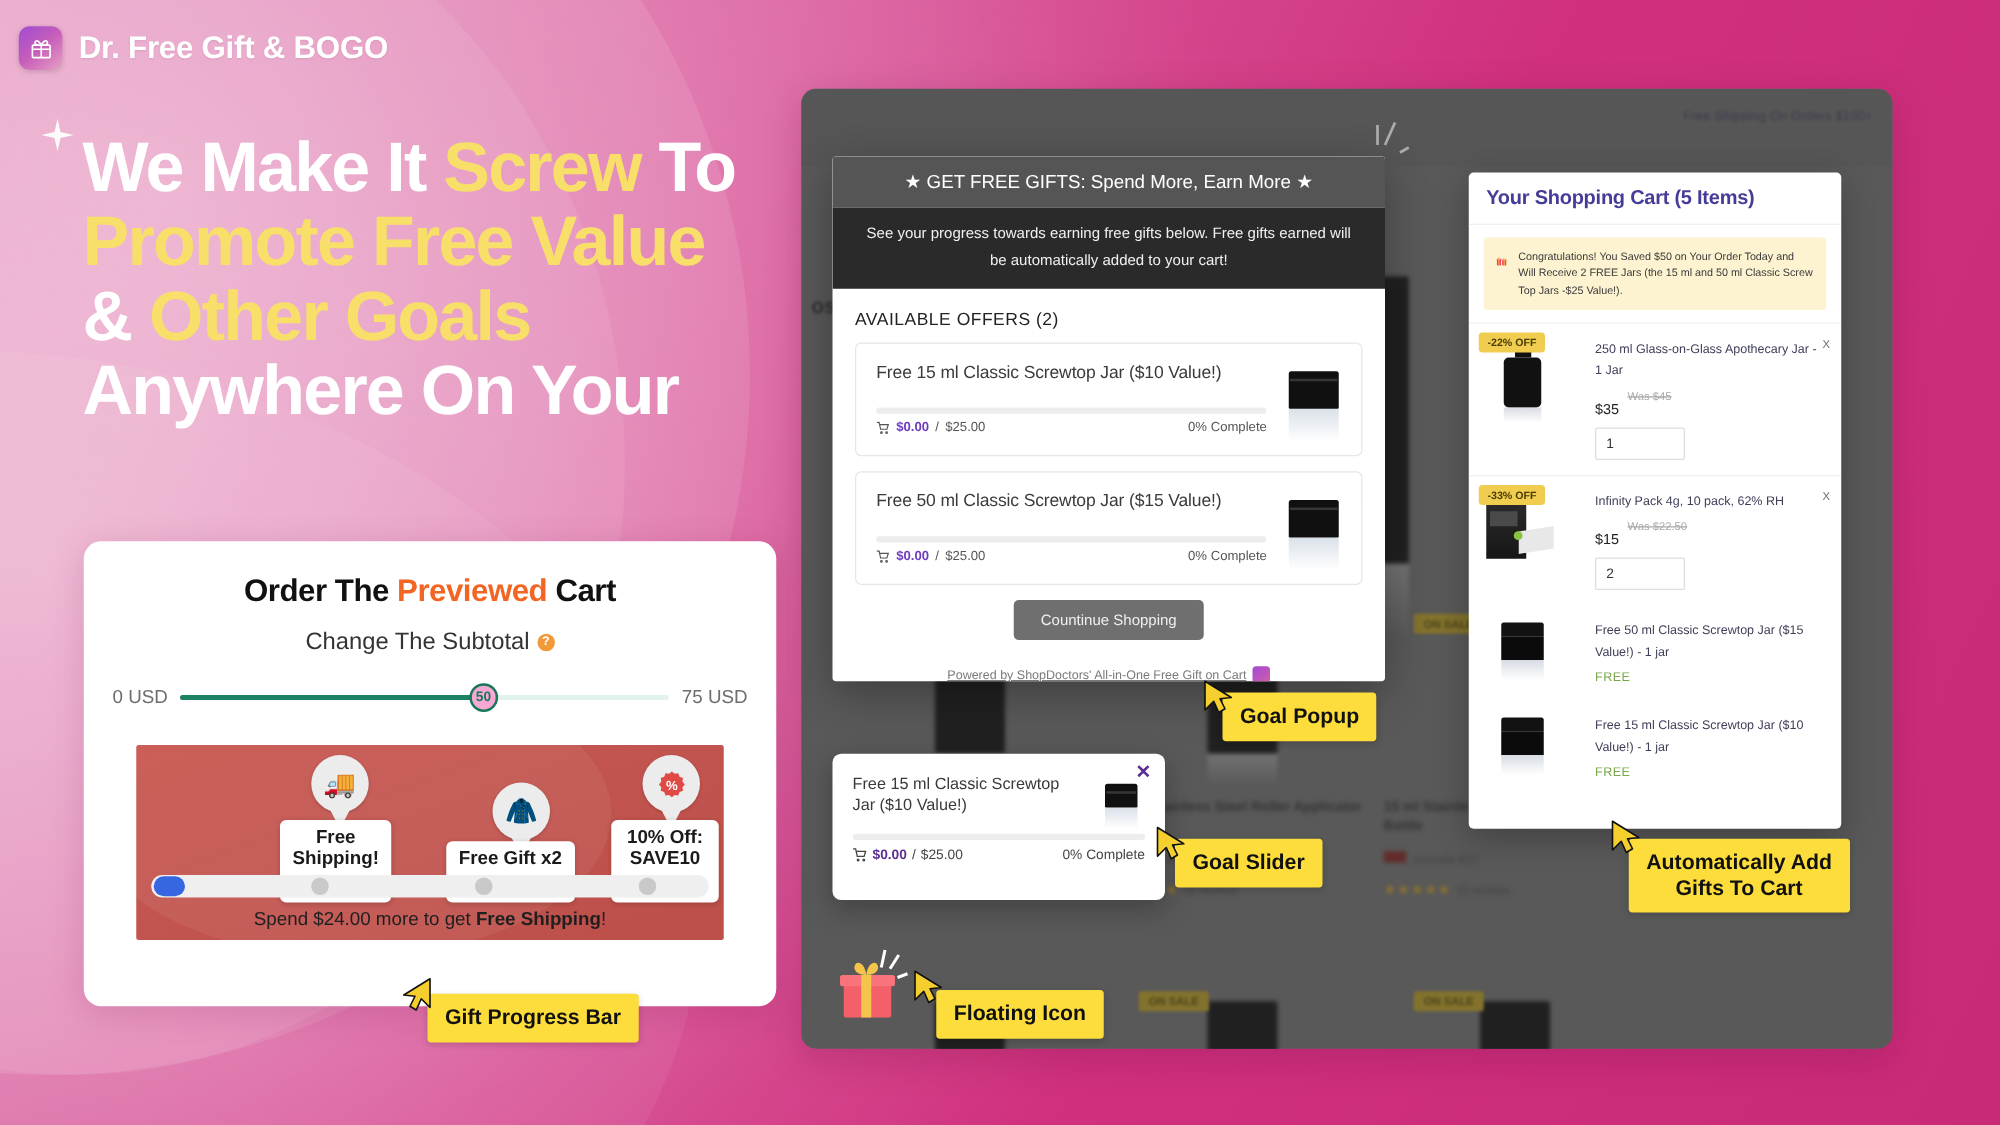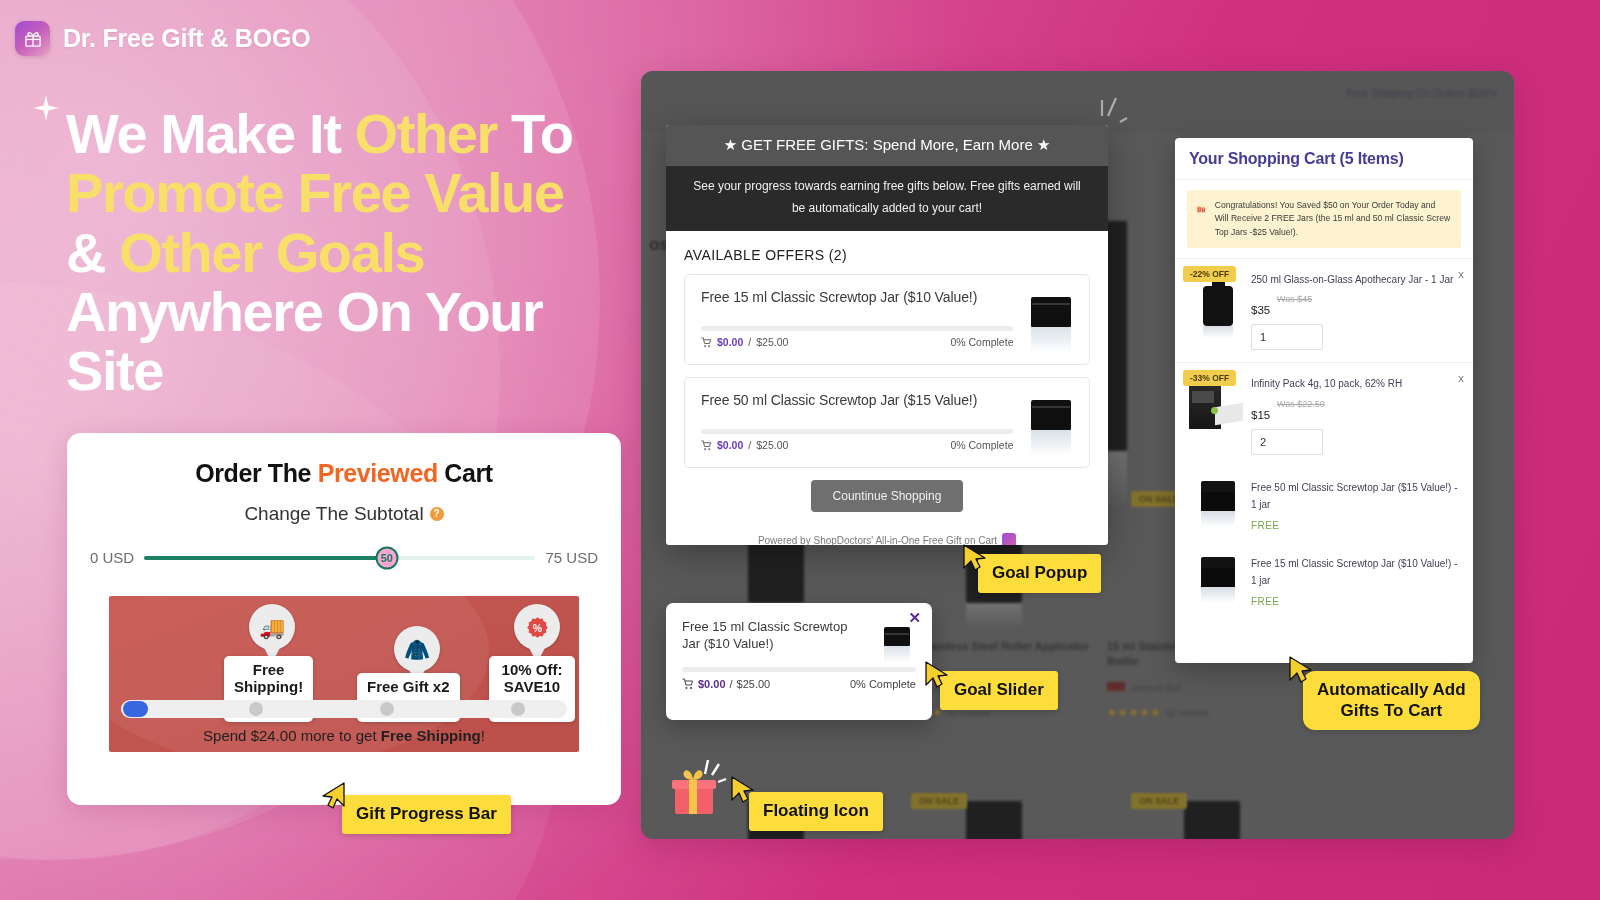--- a/index.html
+++ b/index.html
@@ -384,21 +384,21 @@
   #cart-banner {
     margin: 10px 12px; background: #fdf3d0;
     border-radius: 3px; padding: 9px 10px;
     display: flex; gap: 9px; align-items: flex-start;
   }
   #cart-banner-txt { font-size: 8.6px; color: #3a3a3a; line-height: 1.55; }
   .cart-item {
     position: relative;
     border-top: 1px solid #f0f0f0;
     padding: 12px 14px 12px 12px;
-    display: flex; gap: 2px;
+    display: flex; gap: 27px;
   }
   .ci-thumbwrap { width: 62px; flex-shrink: 0; position: relative; }
   .ci-badge {
     position: absolute; left: -4px; top: -5px;
     background: #f0cd4e; color: #4a3c06;
     font-size: 8.5px; font-weight: bold;
     padding: 3px 7px; border-radius: 3px;
     white-space: nowrap; z-index: 2;
   }
   .ci-info { flex: 1; min-width: 0; }
@@ -486,25 +486,24 @@
   <div id="logo-text">Dr. Free Gift &amp; BOGO</div>
 </div>
 
 <div id="sparkle">
   <svg width="30" height="30" viewBox="0 0 30 30">
     <path d="M15 2 L17.4 12.6 L28 15 L17.4 17.4 L15 28 L12.6 17.4 L2 15 L12.6 12.6 Z" fill="#ffffff" opacity="0.95"></path>
   </svg>
 </div>
 
 <h1 id="headline">
-  <span><span>We Make It </span><span class="hl">Other</span><span> To</span></span><br>
+  <span><span>We Make It </span><span class="hl">Screw</span><span> To</span></span><br>
   <span class="hl">Promote Free Value</span><br>
   <span><span>&amp; </span><span class="hl">Other Goals</span></span><br>
   <span>Anywhere On Your</span><br>
-  <span>Site</span>
 </h1>
 
 <div id="shot">
   <div id="shot-inner">
     <div id="shot-topbar"></div>
     <div id="shot-ship-note">Free Shipping On Orders $100+</div>
     <div id="shot-brand">osm</div>
 
     <div class="prod" style="left:30px; top:470px; width:210px;">
       <div class="prod-img" style="width:56px;height:62px;margin:0 auto;"></div>
@@ -850,21 +849,21 @@
       <path d="M2 2 L2 25 L9 18 L13 27 L18 24 L14 16 L23 15 Z" fill="#f5cf2e" stroke="#111" stroke-width="1.3" stroke-linejoin="round"></path>
     </svg>
 </div>
 <div class="callout" style="left:940px; top:671px;">Goal Slider</div>
 
 <div class="cursor" style="left:1288px; top:655px;">
   <svg width="26" height="30" viewBox="0 0 26 30">
       <path d="M2 2 L2 25 L9 18 L13 27 L18 24 L14 16 L23 15 Z" fill="#f5cf2e" stroke="#111" stroke-width="1.3" stroke-linejoin="round"></path>
     </svg>
 </div>
-<div class="callout" style="left:1303px; top:671px; white-space: pre-line; border-radius: 12px;">Automatically Add
+<div class="callout" style="left:1303px; top:671px; white-space: pre-line;">Automatically Add
 Gifts To Cart</div>
 
 <div class="cursor" style="left:730px; top:775px;">
   <svg width="26" height="30" viewBox="0 0 26 30">
       <path d="M2 2 L2 25 L9 18 L13 27 L18 24 L14 16 L23 15 Z" fill="#f5cf2e" stroke="#111" stroke-width="1.3" stroke-linejoin="round"></path>
     </svg>
 </div>
 <div class="callout" style="left:749px; top:792px;">Floating Icon</div>
 
 <div class="cursor" style="left:320px; top:781px;">

